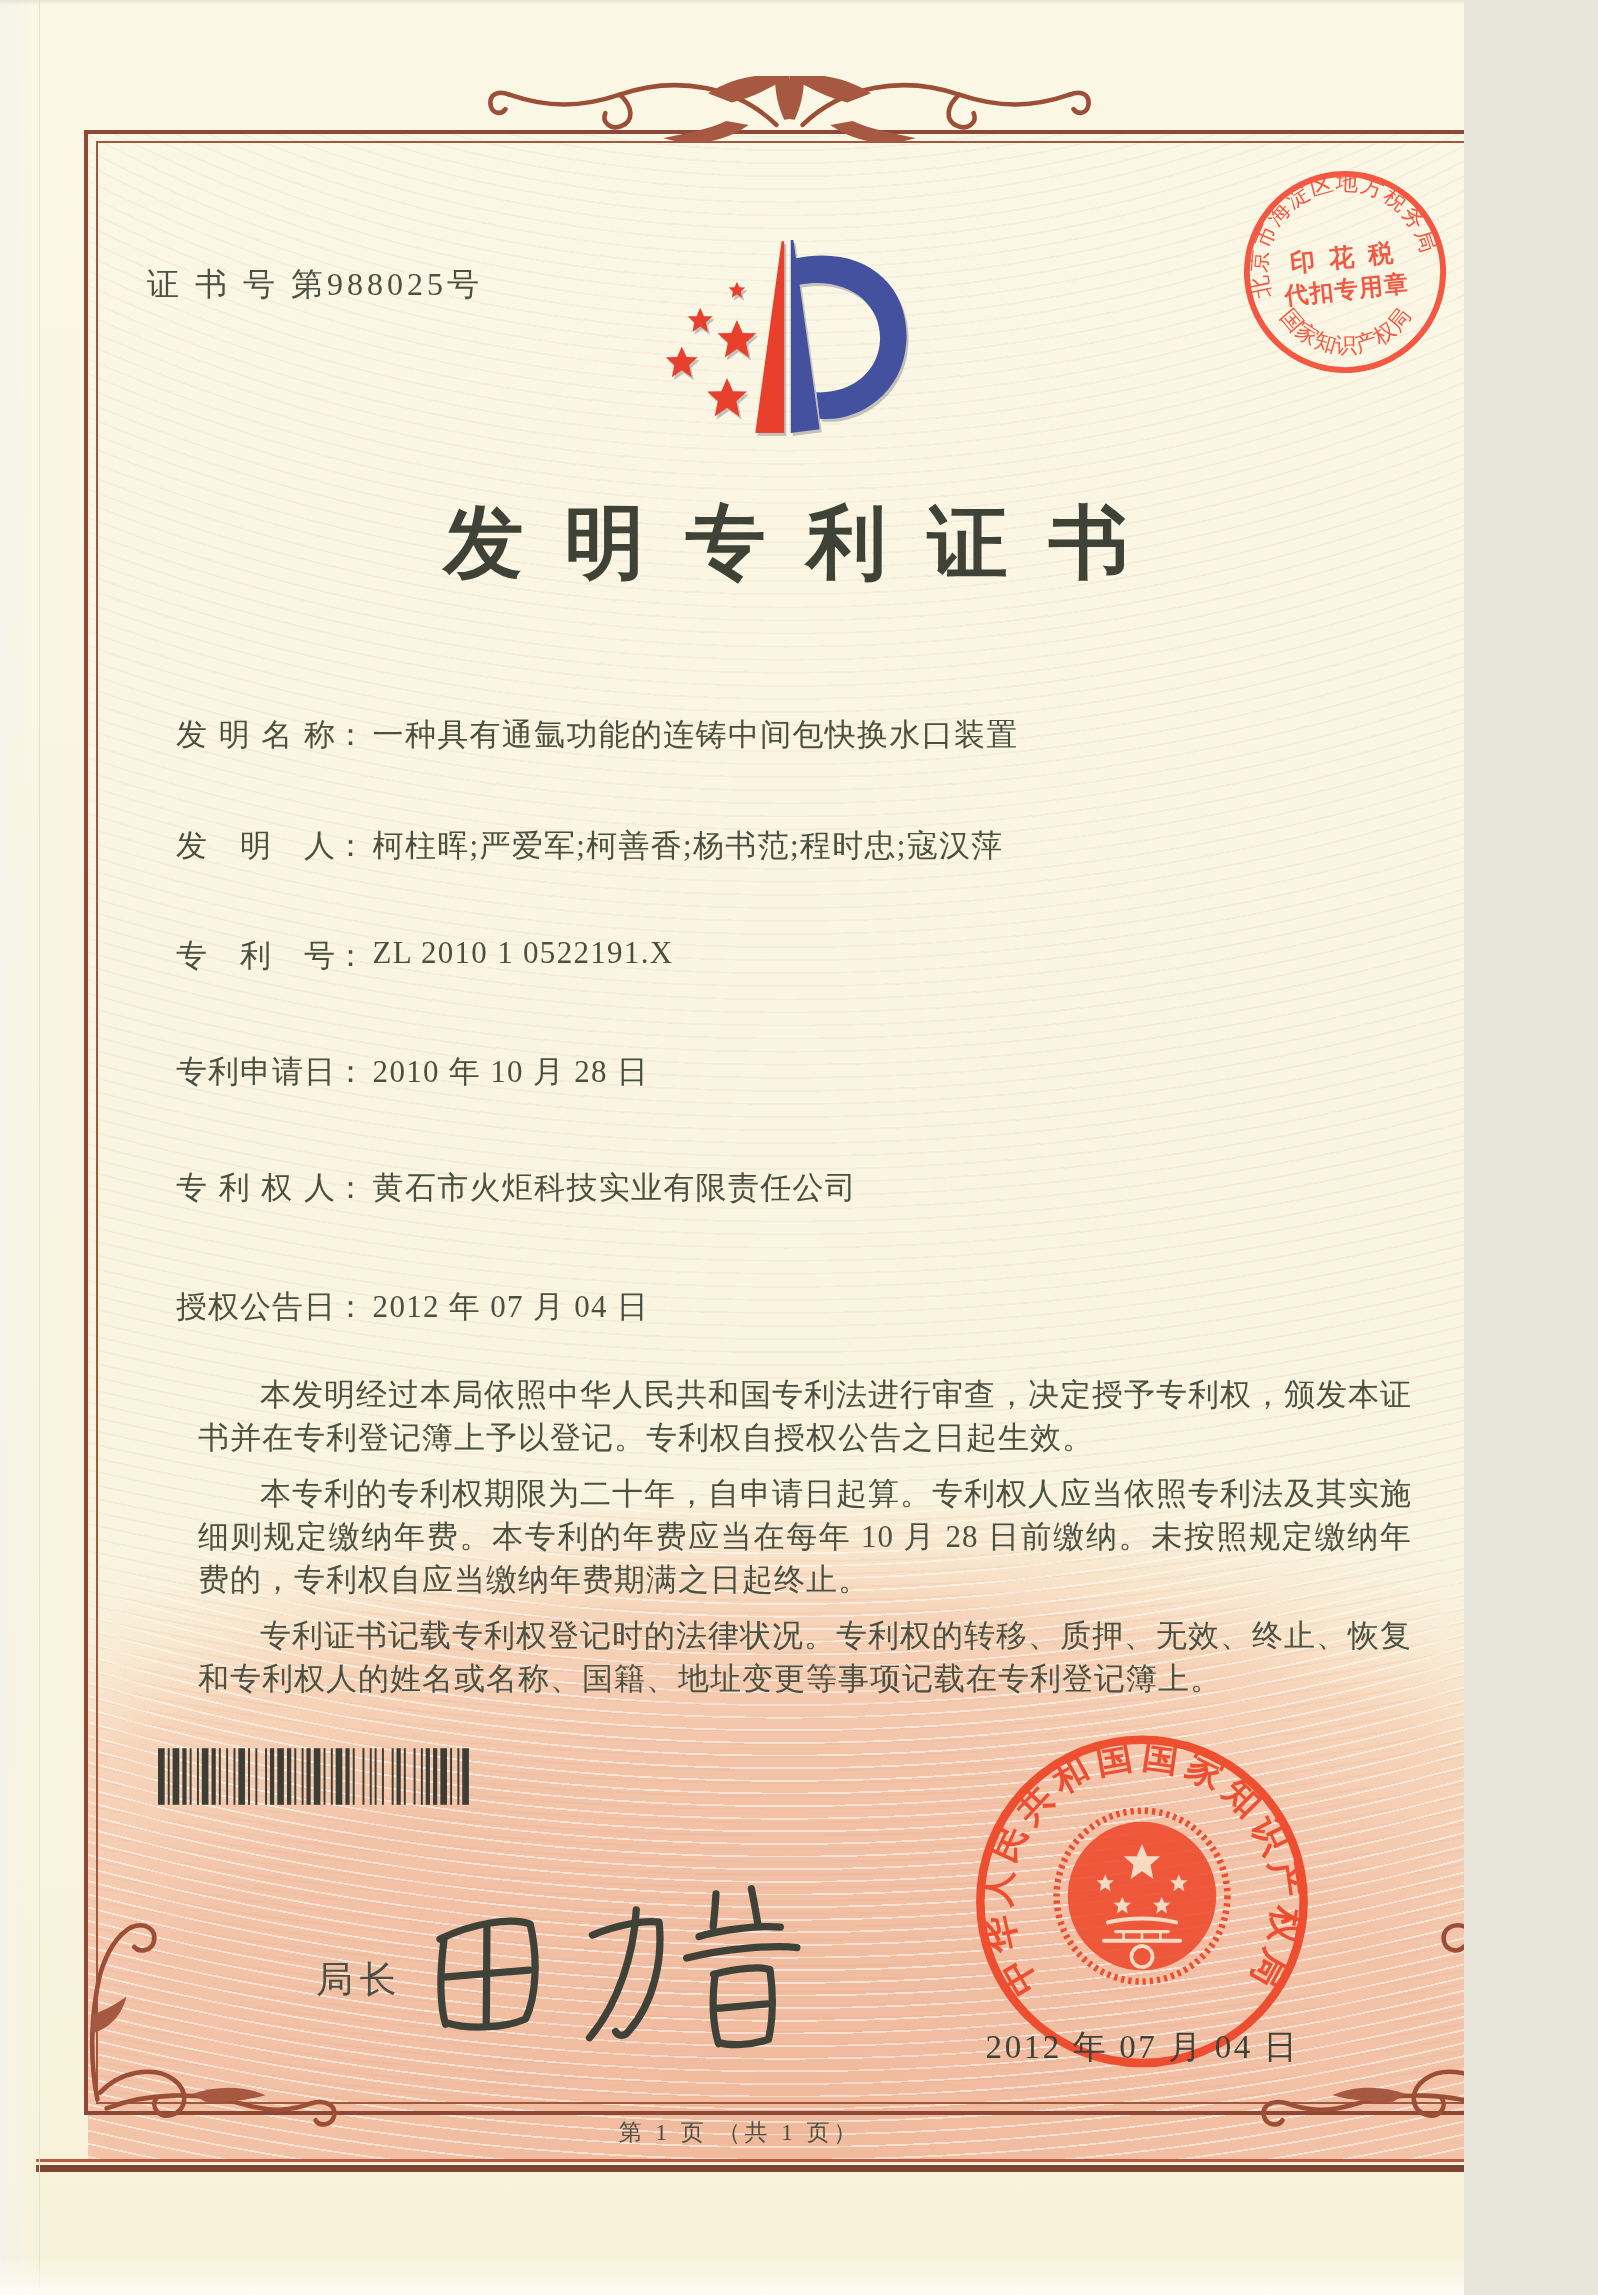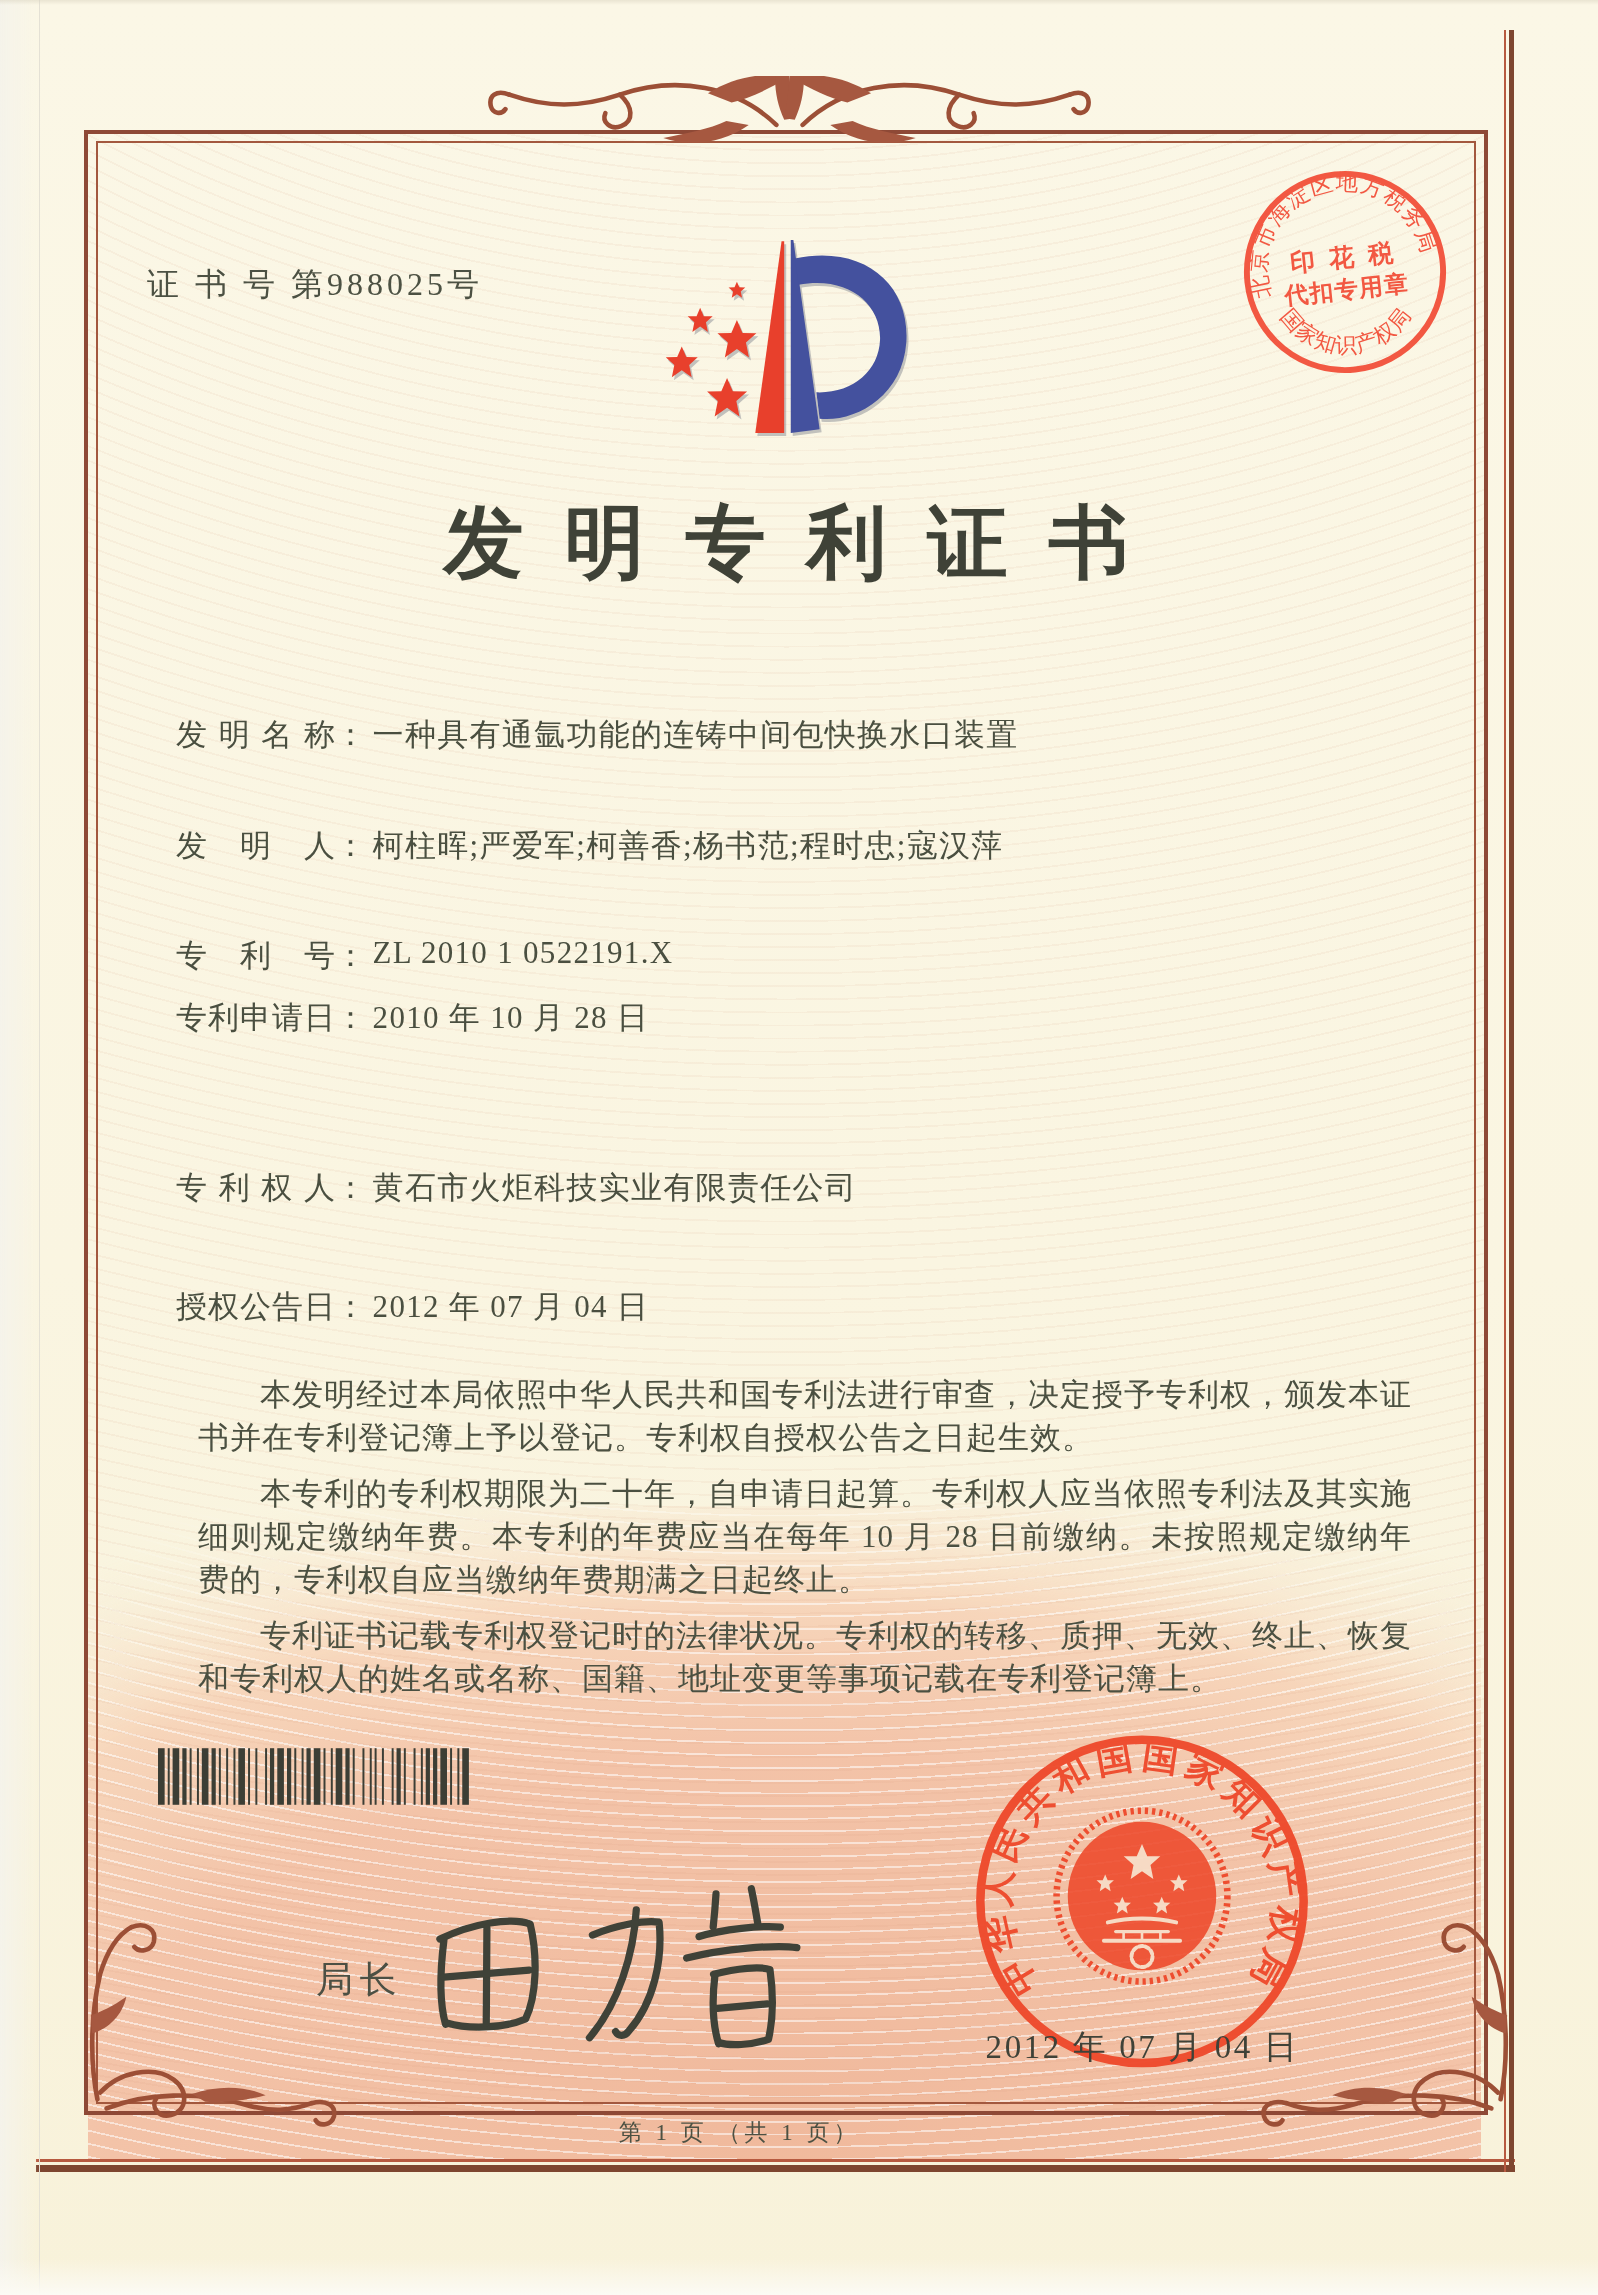--- a/index.html
+++ b/index.html
@@ -1,17 +1,17 @@
 <!DOCTYPE html>
 <html style="font-size:10.5px"><head>
 <meta charset="utf-8">
 <style>
   html,body{margin:0;padding:0;background:#e8e6da;}
   .page{
-    position:relative; width:1598px; height:2295px; overflow:hidden;
+    position:relative; width:1464px; height:2295px; overflow:hidden;
     background:linear-gradient(180deg,#fbf7e6 0%,#faf5e1 55%,#f8f2da 100%);
     font-family:"Liberation Serif","DejaVu Serif",serif;
     color:#4a4e3e;
   }
   .abs{position:absolute;}
   
   .scan-left{left:0;top:0;width:39px;height:100%;background:linear-gradient(90deg,#f5f3ea 0%,rgba(245,243,234,0) 100%);border-right:0.7px solid rgba(180,170,150,.25);}
   .scan-top{left:0;top:0;width:100%;height:5.3px;background:linear-gradient(180deg,#d8d2be,rgba(216,210,190,0));opacity:.5;}
   .scan-bottom{left:0;bottom:0;width:100%;height:36px;background:linear-gradient(0deg,#fcfbf5,rgba(252,251,245,0));}
   
@@ -36,21 +36,21 @@
   .band-right{left:1504px;top:30px;width:10px;height:2142px;
     background:linear-gradient(90deg,#b75a40 0 2px,rgba(0,0,0,0) 2px 4.6px,#7e4630 4.6px 10px);}
   
   .cert-no{left:147px;top:263px;font-size:32px;letter-spacing:4px;color:#4c5143;}
   .title{left:84px;top:490px;width:1404px;text-align:center;font-size:80px;font-weight:bold;
          letter-spacing:41px;text-indent:41px;color:#3f4237;}
   .field{left:176px;height:46px;font-size:31px;color:#4a4f40;white-space:nowrap;}
   .field .lbl{display:inline-block;width:159px;text-align:justify;text-align-last:justify;vertical-align:top;}
   .field .colon{display:inline-block;vertical-align:top;}
   .field .val{display:inline-block;margin-left:6.6px;letter-spacing:1.3px;vertical-align:top;}
-  .f1{top:714px;} .f2{top:825px;text-decoration:underline;} .f3{top:935px;} .f4{top:997px;} .f5{top:1167px;} .f6{top:1286px;}
+  .f1{top:714px;} .f2{top:825px;text-decoration:underline;} .f3{top:935px;} .f4{top:1051px;} .f5{top:1167px;} .f6{top:1286px;}
   .paras{left:185px;top:1360px;width:1240px;font-size:31px;line-height:43px;letter-spacing:1px;color:#4b5041;text-align:justify;}
   .paras p{margin:13px;text-indent:2em;}
   .director{left:316px;top:1955px;font-size:37px;letter-spacing:6.6px;color:#4c5044;}
   .seal-date{left:945px;top:2025px;width:395px;text-align:center;font-size:33px;letter-spacing:2.6px;color:#3f4238;}
   .footer{left:39px;top:2117px;width:1401px;text-align:center;font-size:23px;letter-spacing:4px;color:#4c5143;}
   svg{display:block;}
   .flourish path{stroke:#9c4f36;stroke-width:7;fill:none;stroke-linecap:round;stroke-linejoin:round;}
   .flourish .leaf{fill:#a65840;stroke:none;}
 </style>
 </head>

